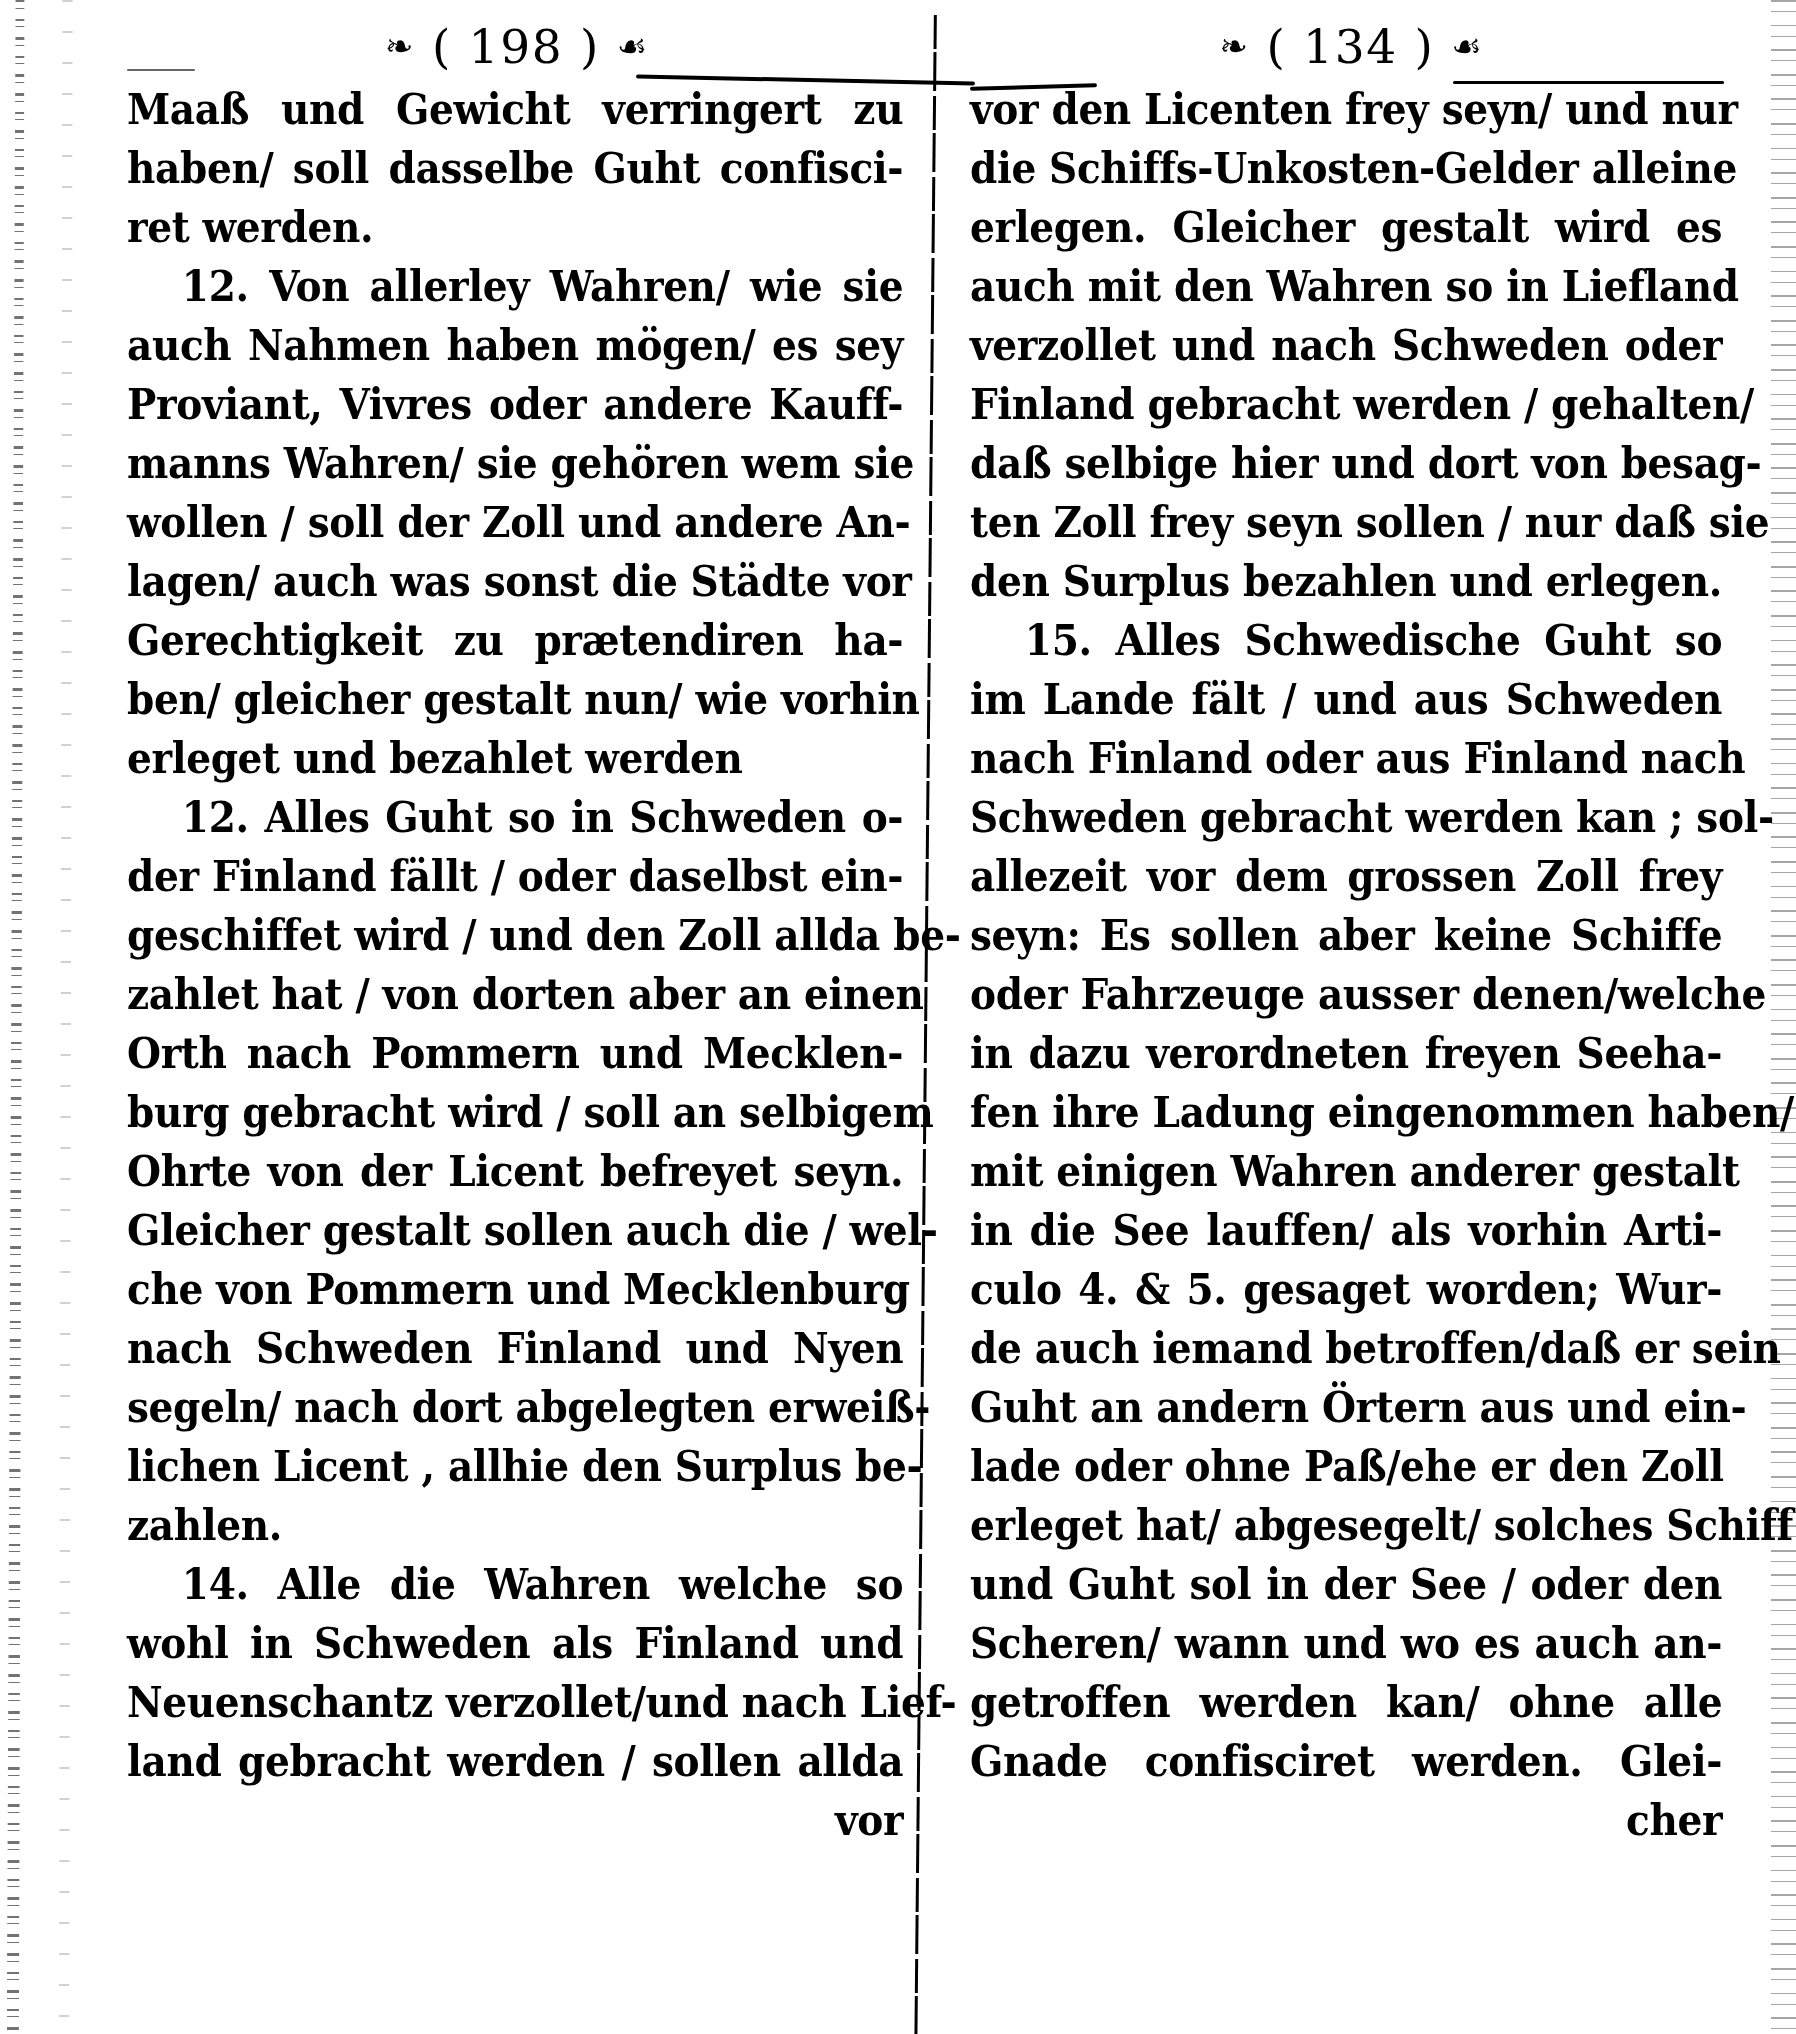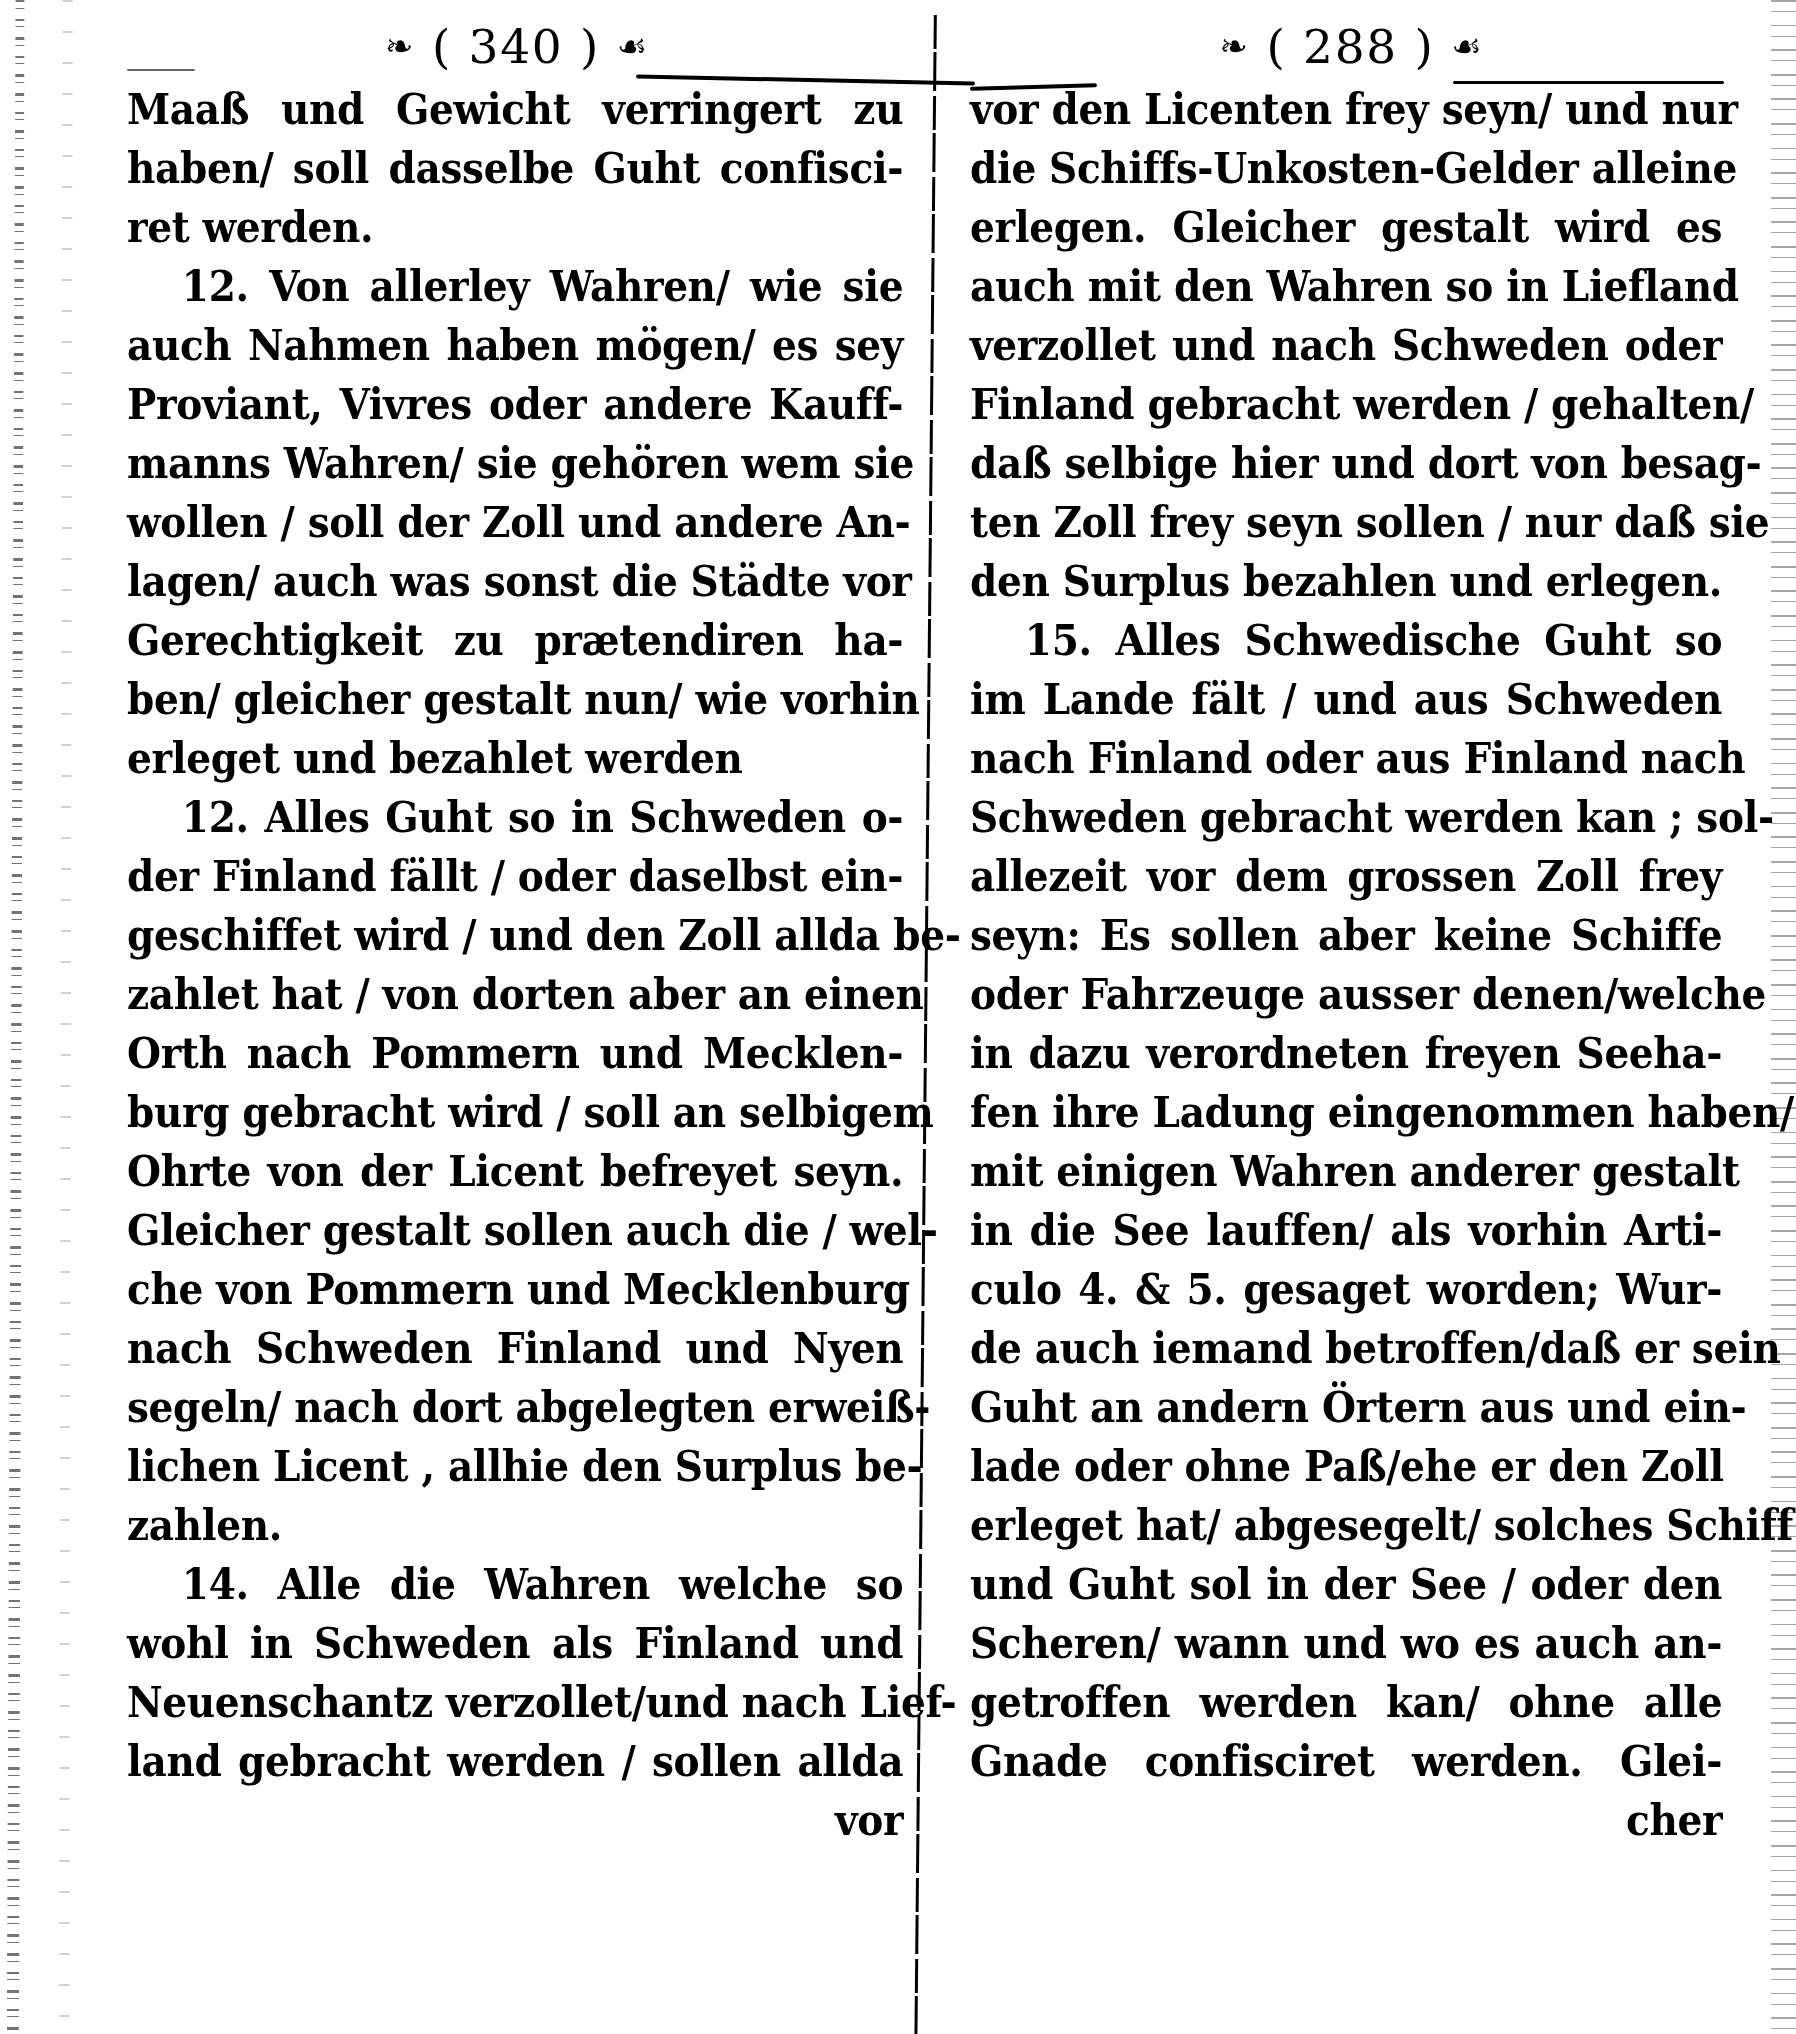--- a/index.html
+++ b/index.html
@@ -74,21 +74,21 @@
 <body>
 
 <div class="scan-edge-left"></div>
 <div class="scan-specks-left"></div>
 <div class="scan-edge-right"></div>
 <div class="gutter-line"></div>
 
 <section class="page page-left">
   <div class="running-head">
     <span class="orn">❧</span>
-    <span>( 340 )</span>
+    <span>( 198 )</span>
     <span class="orn">☙</span>
   </div>
   <div class="head-rule r1"></div>
   <div class="head-rule r2"></div>
   <div class="body-text" id="left-body">
       <span class="line">Maaß und Gewicht verringert zu</span>
       <span class="line">haben/ soll dasselbe Guht confisci-</span>
       <span class="line last">ret werden.</span>
       <span class="line indent">12. Von allerley Wahren/ wie sie</span>
       <span class="line">auch Nahmen haben mögen/ es sey</span>
@@ -116,21 +116,21 @@
       <span class="line">wohl in Schweden als Finland und</span>
       <span class="line">Neuenschantz verzollet/und nach Lief-</span>
       <span class="line">land gebracht werden / sollen allda</span>
       <span class="line right">vor</span>
     </div>
 </section>
 
 <section class="page page-right">
   <div class="running-head">
     <span class="orn">❧</span>
-    <span>( 288 )</span>
+    <span>( 134 )</span>
     <span class="orn">☙</span>
   </div>
   <div class="head-rule r1"></div>
   <div class="head-rule r2"></div>
   <div class="body-text" id="right-body">
       <span class="line">vor den Licenten frey seyn/ und nur</span>
       <span class="line">die Schiffs-Unkosten-Gelder alleine</span>
       <span class="line">erlegen. Gleicher gestalt wird es</span>
       <span class="line">auch mit den Wahren so in Liefland</span>
       <span class="line">verzollet und nach Schweden oder</span>

